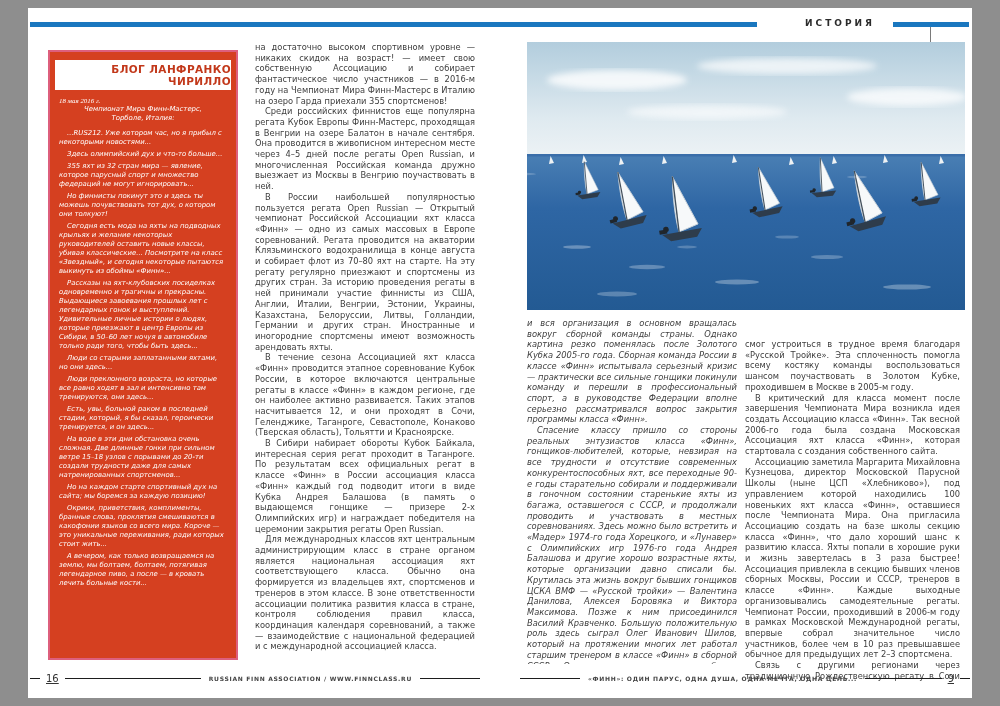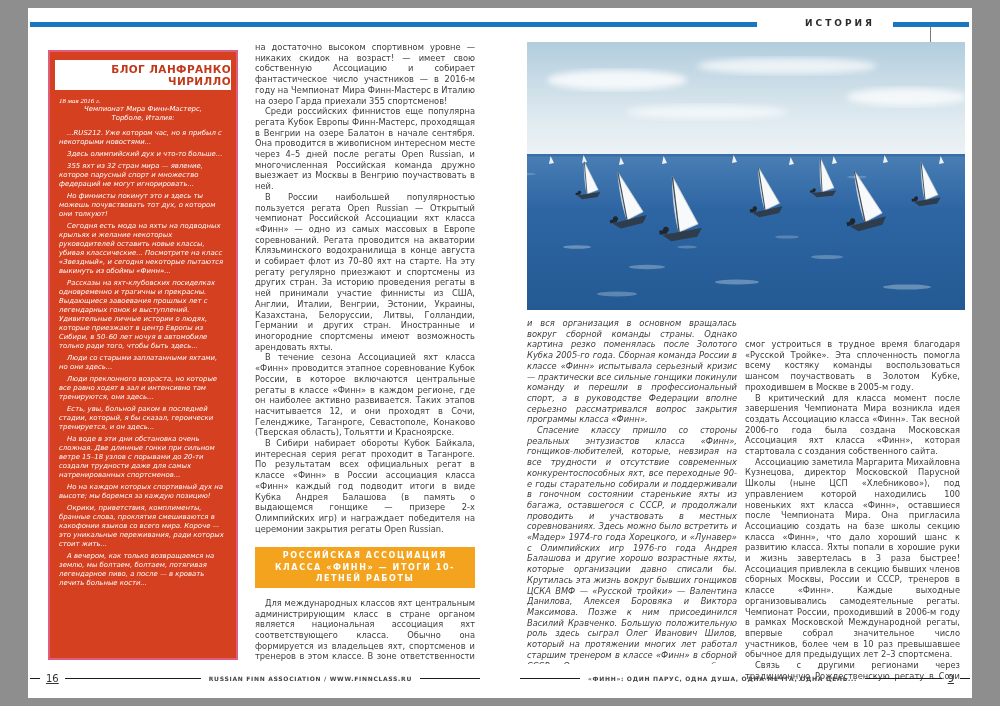--- a/index.html
+++ b/index.html
@@ -72,34 +72,33 @@
       <p>...RUS212. Уже котором час, но я прибыл с некоторыми новостями...</p>
       <p>Здесь олимпийский дух и что-то больше...</p>
       <p>355 яхт из 32 стран мира — явление, которое парусный спорт и множество федераций не могут игнорировать...</p>
       <p>Но финнисты покинут это и здесь ты можешь почувствовать тот дух, о котором они толкуют!</p>
       <p>Сегодня есть мода на яхты на подводных крыльях и желание некоторых руководителей оставить новые классы, убивая классические... Посмотрите на класс «Звездный», и сегодня некоторые пытаются выкинуть из обоймы «Финн»...</p>
       <p>Рассказы на яхт-клубовских посиделках одновременно и трагичны и прекрасны. Выдающиеся завоевания прошлых лет с легендарных гонок и выступлений. Удивительные личные истории о людях, которые приезжают в центр Европы из Сибири, в 50–60 лет ночуя в автомобиле только ради того, чтобы быть здесь...</p>
       <p>Люди со старыми заплатанными яхтами, но они здесь...</p>
       <p>Люди преклонного возраста, но которые все равно ходят в зал и интенсивно там тренируются, они здесь...</p>
       <p>Есть, увы, больной раком в последней стадии, который, я бы сказал, героически тренируется, и он здесь...</p>
       <p>На воде в эти дни обстановка очень сложная. Две длинные гонки при сильном ветре 15–18 узлов с порывами до 20-ти создали трудности даже для самых натренированных спортсменов...</p>
-      <p>Но на каждом которых спортивный дух на высоте; мы боремся за каждую позицию!</p>
+      <p>Но на каждом старте спортивный дух на сайта; мы боремся за каждую позицию!</p>
       <p>Окрики, приветствия, комплименты, бранные слова, проклятия смешиваются в какофонии языков со всего мира. Короче — это уникальные переживания, ради которых стоит жить...</p>
       <p>А вечером, как только возвращаемся на землю, мы болтаем, болтаем, потягивая легендарное пиво, а после — в кровать лечить больные кости...</p>
 
     </div>
   </div>
 
   <div class="col col-left2">
     <p class="noindent">на достаточно высоком спортивном уровне — никаких скидок на возраст! — имеет свою собственную Ассоциацию и собирает фантастическое число участников — в 2016-м году на Чемпионат Мира Финн-Мастерс в Италию на озеро Гарда приехали 355 спортсменов!</p>
     <p class="gap">Среди российских финнистов еще популярна регата Кубок Европы Финн-Мастерс, проходящая в Венгрии на озере Балатон в начале сентября. Она проводится в живописном интересном месте через 4–5 дней после регаты Open Russian, и многочисленная Российская команда дружно выезжает из Москвы в Венгрию поучаствовать в ней.</p>
     <p class="gap">В России наибольшей популярностью пользуется регата Open Russian — Открытый чемпионат Российской Ассоциации яхт класса «Финн» — одно из самых массовых в Европе соревнований. Регата проводится на акватории Клязьминского водохранилища в конце августа и собирает флот из 70–80 яхт на старте. На эту регату регулярно приезжают и спортсмены из других стран. За историю проведения регаты в ней принимали участие финнисты из США, Англии, Италии, Венгрии, Эстонии, Украины, Казахстана, Белоруссии, Литвы, Голландии, Германии и других стран. Иностранные и иногородние спортсмены имеют возможность арендовать яхты.</p>
     <p>В течение сезона Ассоциацией яхт класса «Финн» проводится этапное соревнование Кубок России, в которое включаются центральные регаты в классе «Финн» в каждом регионе, где он наиболее активно развивается. Таких этапов насчитывается 12, и они проходят в Сочи, Геленджике, Таганроге, Севастополе, Конаково (Тверская область), Тольятти и Красноярске.</p>
     <p>В Сибири набирает обороты Кубок Байкала, интересная серия регат проходит в Таганроге. По результатам всех официальных регат в классе «Финн» в России ассоциация класса «Финн» каждый год подводит итоги в виде Кубка Андрея Балашова (в память о выдающемся гонщике — призере 2-х Олимпийских игр) и награждает победителя на церемонии закрытия регаты Open Russian.</p>
-    <div class="section-heading">РОССИЙСКАЯ АССОЦИАЦИЯ КЛАССА «ФИНН» — ИТОГИ 10-ЛЕТНЕЙ РАБОТЫ</div>
     <p>Для международных классов яхт центральным администрирующим класс в стране органом является национальная ассоциация яхт соответствующего класса. Обычно она формируется из владельцев яхт, спортсменов и тренеров в этом классе. В зоне ответственности ассоциации политика развития класса в стране, контроля соблюдения правил класса, координация календаря соревнований, а также — взаимодействие с национальной федерацией и с международной ассоциацией класса.</p>
 
   </div>
 
   <div class="photo">
     <svg width="438" height="268" viewBox="0 0 438 268">
       <defs>
         <linearGradient id="sky" x1="0" y1="0" x2="0" y2="1">
           <stop offset="0" stop-color="#b2cddd"></stop>
           <stop offset="0.65" stop-color="#dfeaf0"></stop>

